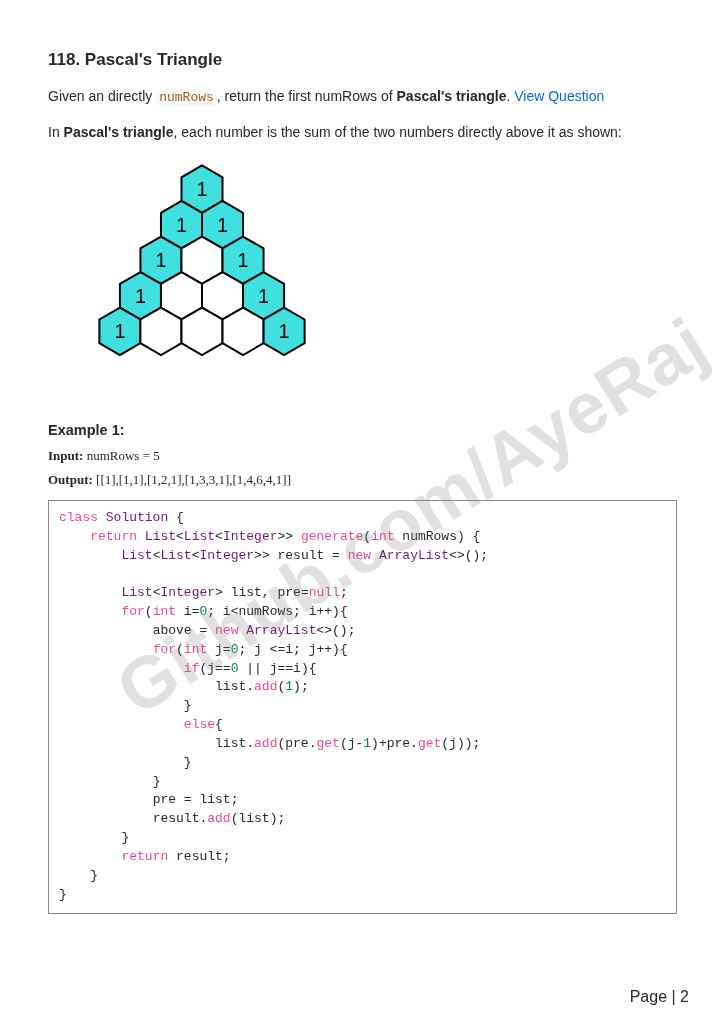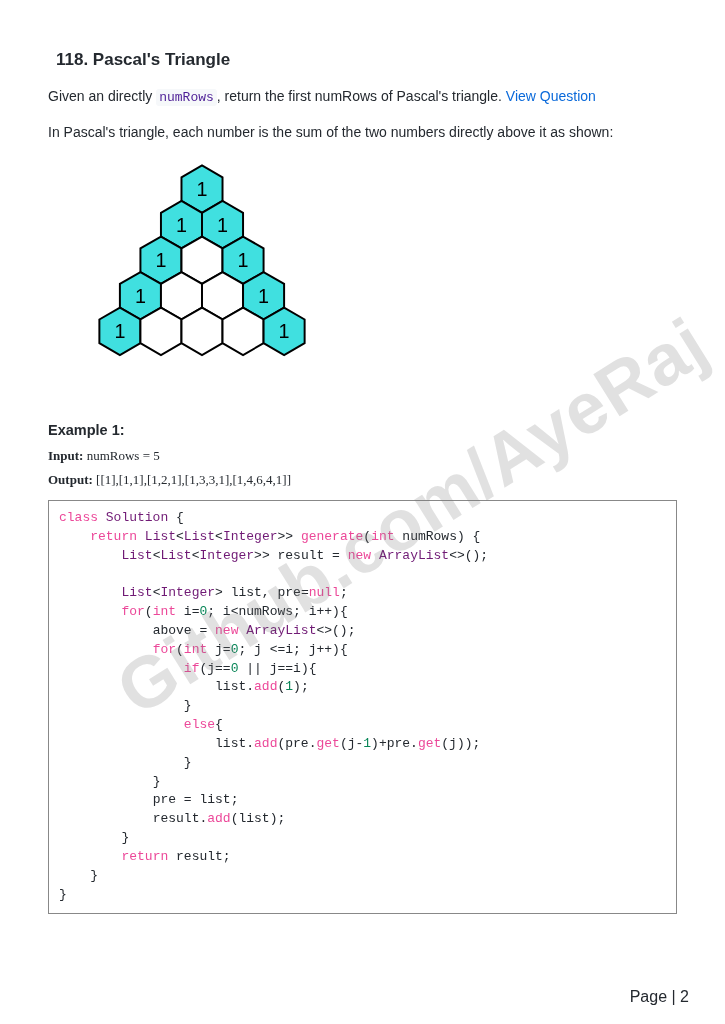--- a/index.html
+++ b/index.html
@@ -1,21 +1,21 @@
 <!DOCTYPE html>
 <html><head>
 <meta charset="utf-8">
 <style>
 body{margin:0;padding:0;font-family:"Segoe UI",Arial,sans-serif;font-size:14px;color:#24292f;background:#fff}
 .page{position:relative;box-sizing:border-box;min-height:1024px;padding:50px 48px 40px}
-h2{font-size:17px;font-weight:700;margin:0 8px 16px}
+h2{font-size:17px;font-weight:700;margin:0 0 16px}
 p{margin:0 0 14px;line-height:1.55}
-.code-inline{font-family:Consolas,"Courier New",monospace;color:#4c1d95;background:#f6f8fa;padding:1px 3px;border-radius:3px;font-size:13px}
+.code-inline{font-family:Consolas,"Courier New",monospace;color:#a16207;background:#f6f8fa;padding:1px 3px;border-radius:3px;font-size:13px}
 .link{color:#0969da;text-decoration:none;cursor:pointer}
-strong{font-weight:400}
+strong{font-weight:700}
 .figure{margin:8px 0 24px -4px}
 .hex-svg{width:316px;height:240px;display:block}
 .example-h{font-weight:700;font-size:14.5px;margin:6px 0 10px}
 .io-line{font-family:Liberation Serif, serif;font-size:13px;margin:6px 0 8px}
 .io-line .label{font-weight:700}
 .codebox{border:1px solid #888;padding:8px 10px;margin-top:12px;font-family:Consolas,"Courier New",monospace;font-size:13px;line-height:1.45;white-space:pre;overflow:auto}
 .codebox .kw{color:#ec4899}
 .codebox .typ{color:#701a75}
 .codebox .num{color:#098658}
 .codebox .mth{color:#ec4899}

